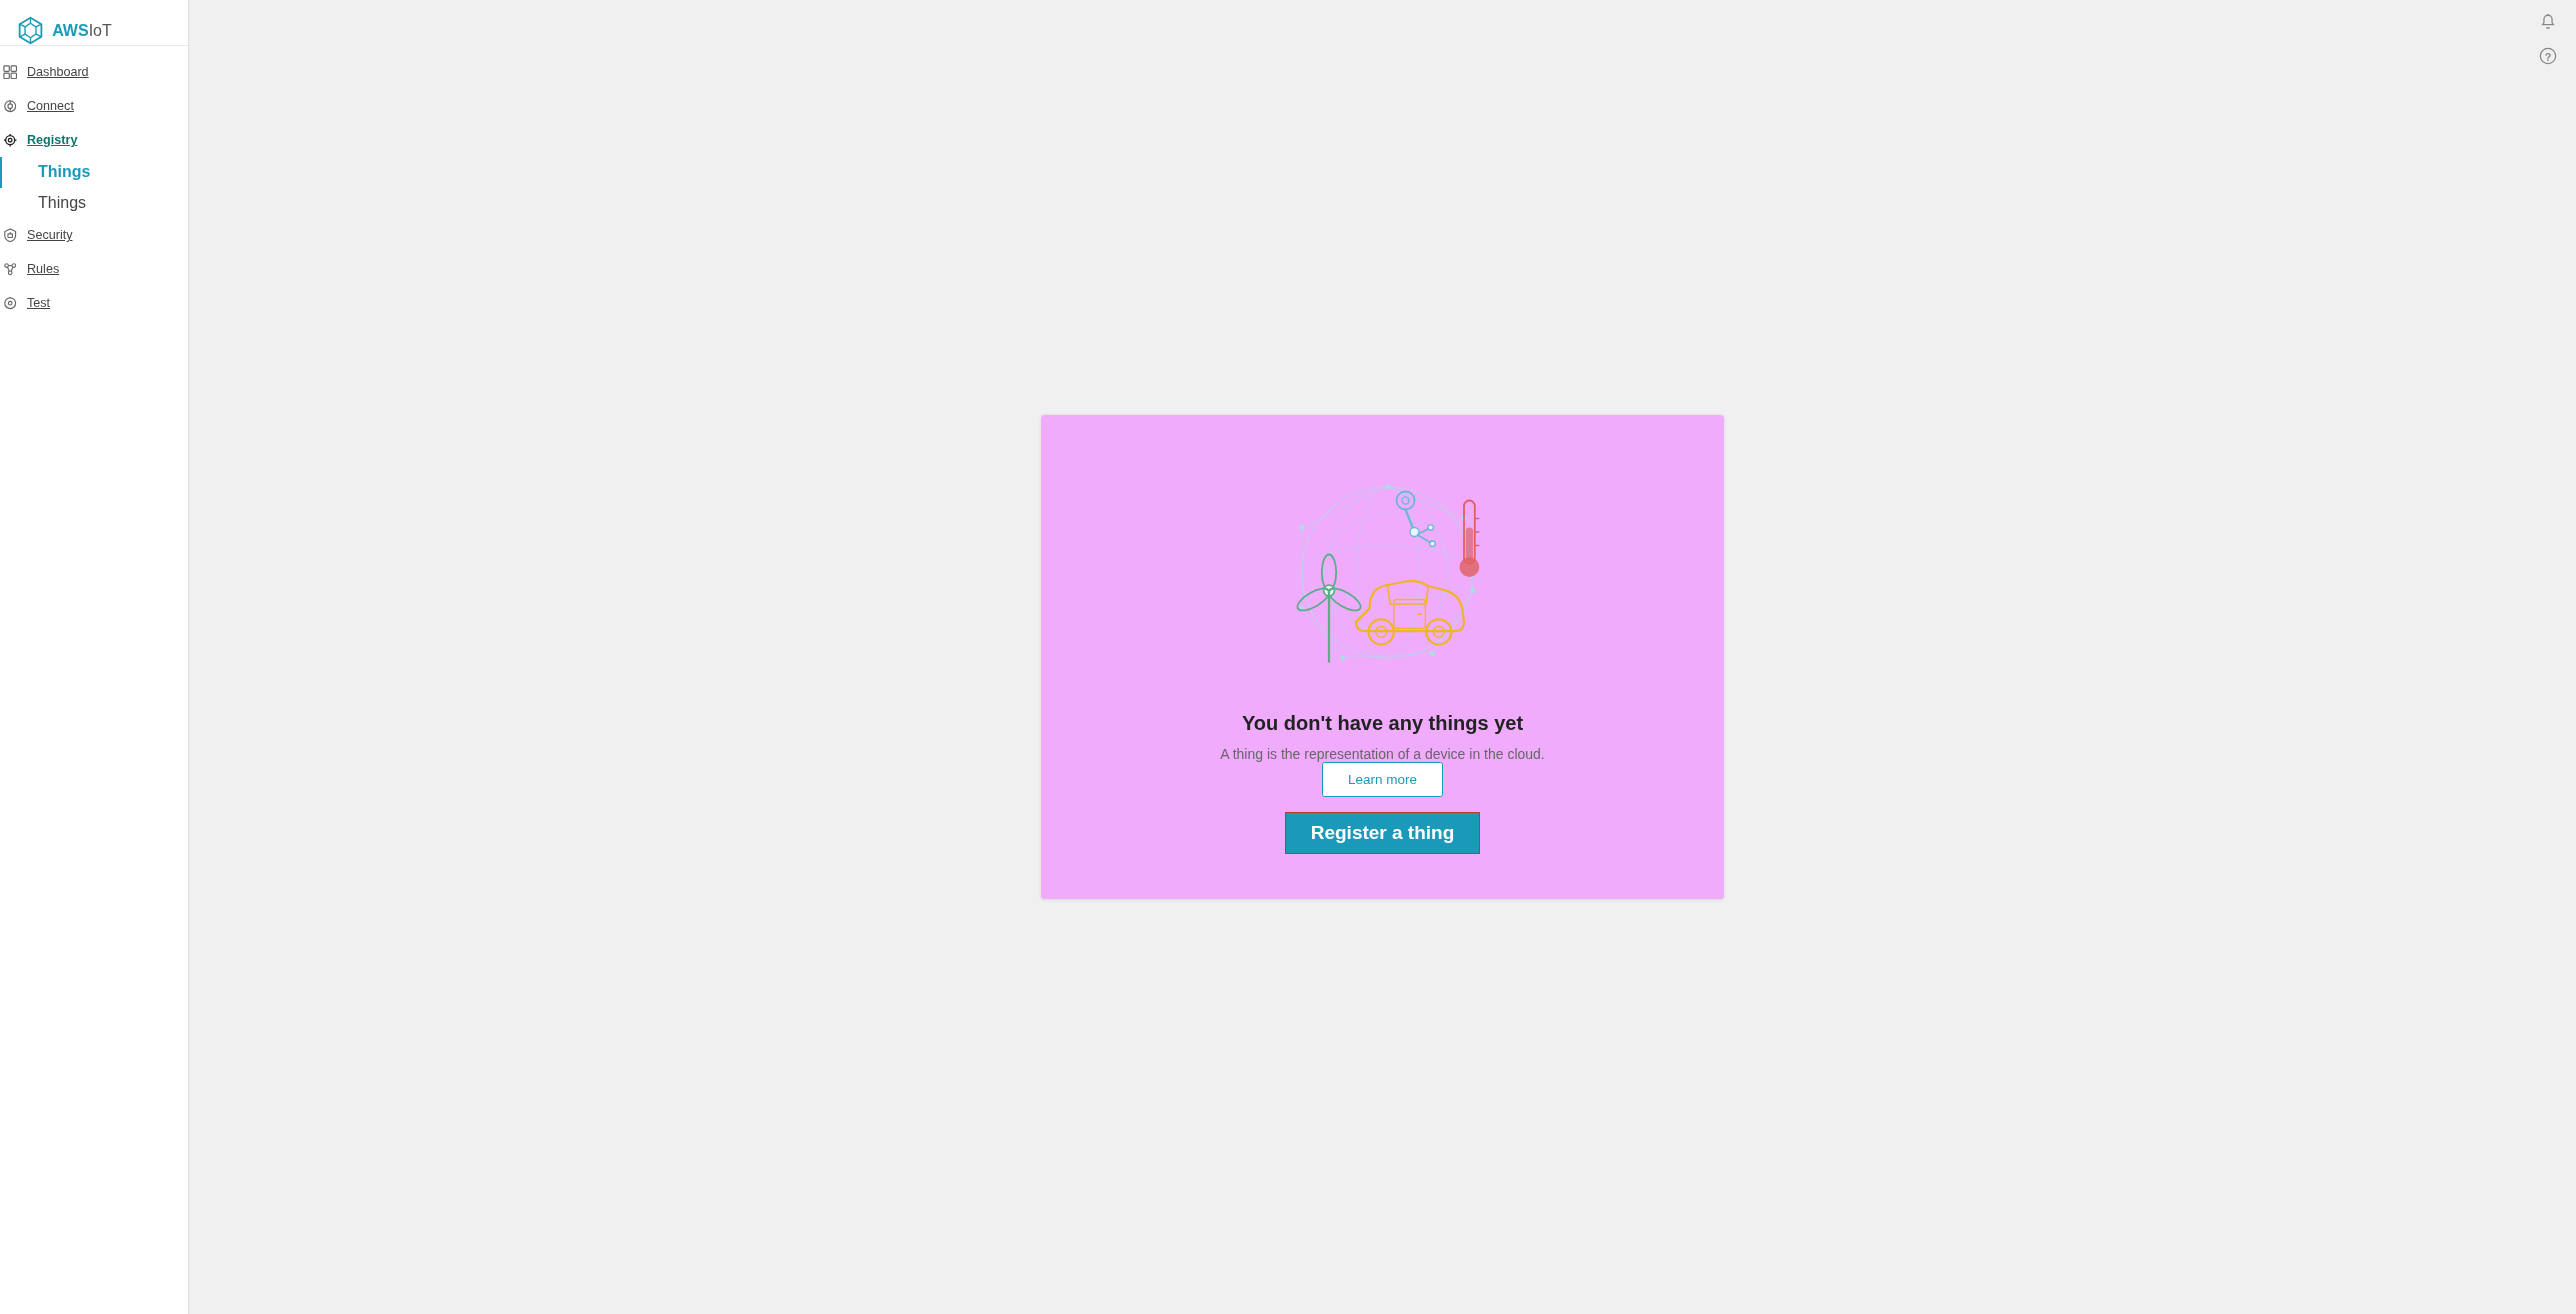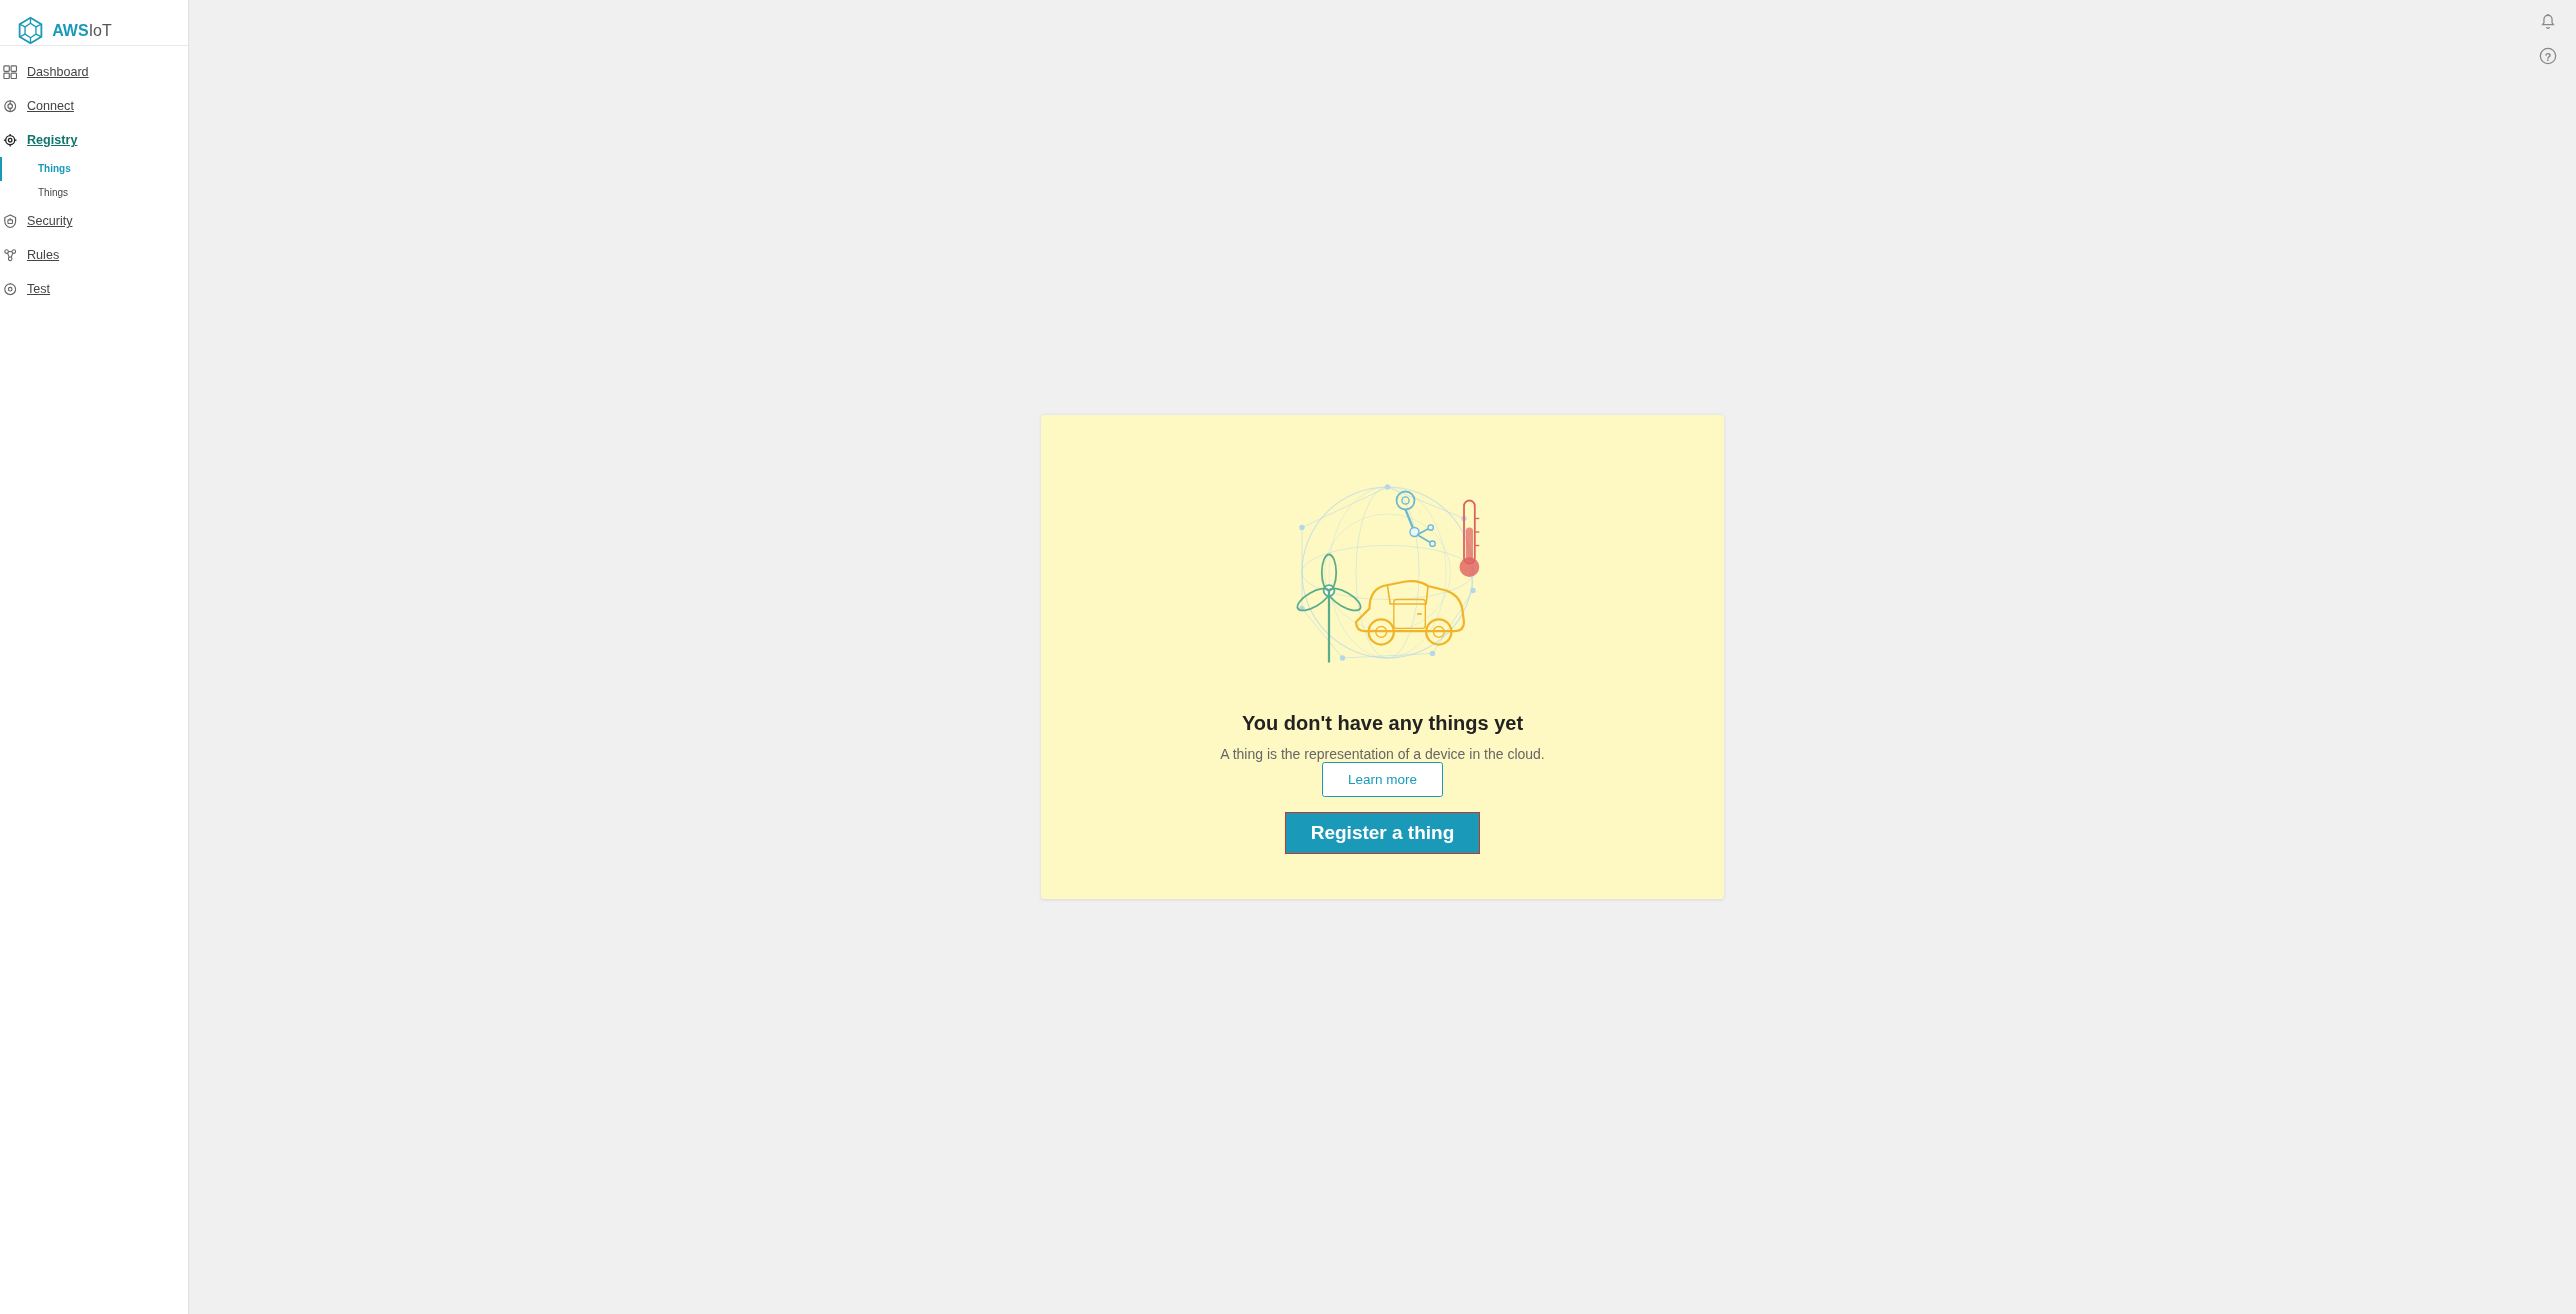--- a/index.html
+++ b/index.html
@@ -50,21 +50,21 @@
     .nav-item.active-parent {
       color: #0f766e;
       font-weight: 600;
     }
 
     .nav-sub-item {
       display: flex;
       align-items: center;
       padding: 6.3px 16px 6.3px 36px;
       cursor: pointer;
-      font-size: 10px;
+      font-size: 16px;
       color: #444;
       border-left: 2.7px solid transparent;
     }
     .nav-sub-item.active {
       color: #1a9ab8;
       font-weight: 600;
       border-left: 2.7px solid #1a9ab8;
     }
 
     .sidebar-bottom {
@@ -107,21 +107,21 @@
     
     .content-area {
       flex: 1;
       display: flex;
       align-items: center;
       justify-content: center;
       padding: 36px;
     }
 
     .empty-card {
-      background: #fef9c3;
+      background: #f0abfc;
       border-radius: 3.6px;
       box-shadow: 0 0.9px 3.6px rgba(0,0,0,0.1);
       width: 683px;
       max-width: 100%;
       padding: 54px 36px 45px 36px;
       display: flex;
       flex-direction: column;
       align-items: center;
       gap: 0;
     }

